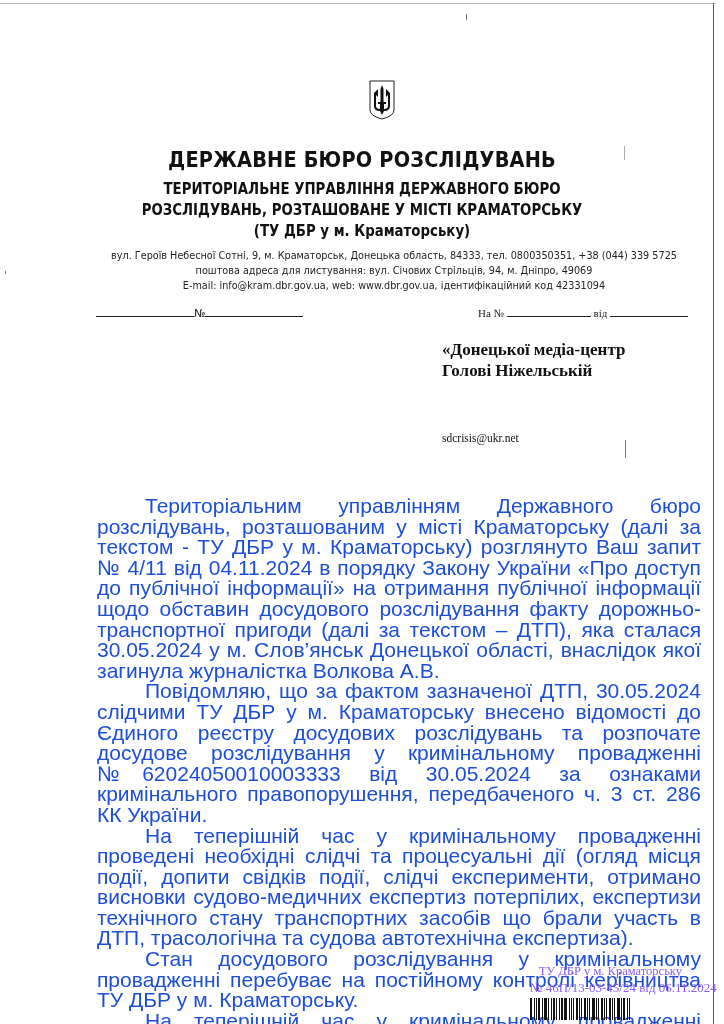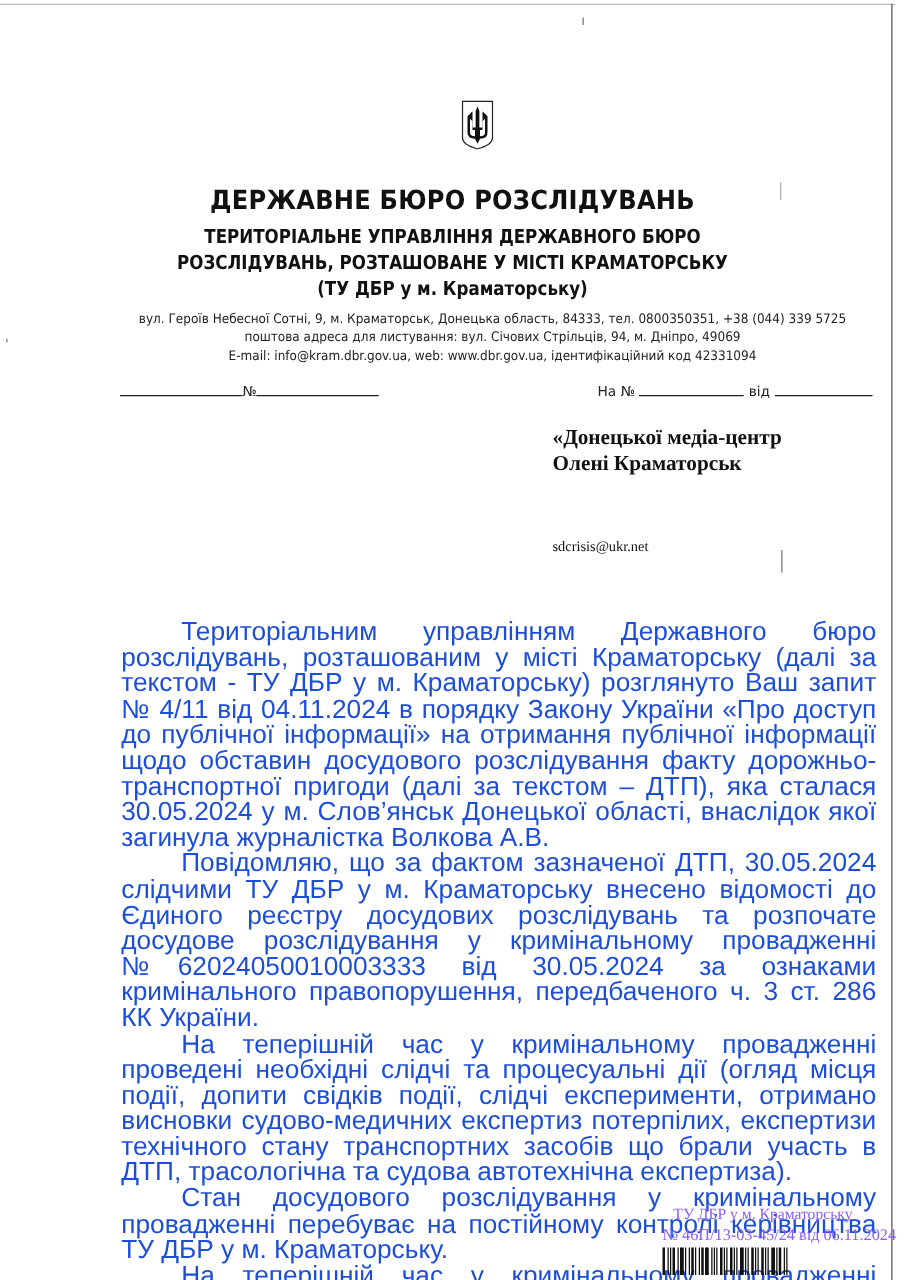--- a/index.html
+++ b/index.html
@@ -60,30 +60,30 @@
   <div class="hdr h-sub h-sub2">РОЗСЛІДУВАНЬ, РОЗТАШОВАНЕ У МІСТІ КРАМАТОРСЬКУ</div>
   <div class="hdr h-sub h-sub3">(ТУ ДБР у м. Краматорську)</div>
 
   <div class="addr addr1">вул. Героїв Небесної Сотні, 9, м. Краматорськ, Донецька область, 84333, тел. 0800350351, +38 (044) 339 5725</div>
   <div class="addr addr2">поштова адреса для листування: вул. Січових Стрільців, 94, м. Дніпро, 49069</div>
   <div class="addr addr3">E-mail: info@kram.dbr.gov.ua, web: www.dbr.gov.ua, ідентифікаційний код 42331094</div>
 
   <div class="regline" style="left:96px;">
     <span class="blank" style="width:98px;"></span><span>№</span><span class="blank" style="width:98px;"></span>
   </div>
-  <div class="regline" style="left:478px;">
+  <div class="regline" style="left:478px;font-family:Liberation Serif, serif;">
     <span>На №</span>
     <span class="blank" style="width:84px;"></span>
     <span>від</span>
     <span class="blank" style="width:78px;"></span>
   </div>
 
   <div class="addressee">
     <div>«Донецької медіа-центр</div>
-    <div>Олені Краматорськ</div>
+    <div>Голові Ніжельській</div>
   </div>
   <div class="email">sdcrisis@ukr.net</div>
 
   <div class="body-text">
     <p>Територіальним управлінням Державного бюро розслідувань, розташованим у місті Краматорську (далі за текстом - ТУ ДБР у м. Краматорську) розглянуто Ваш запит № 4/11 від 04.11.2024 в порядку Закону України «Про доступ до публічної інформації» на отримання публічної інформації щодо обставин досудового розслідування  факту дорожньо-транспортної пригоди (далі за текстом – ДТП), яка сталася 30.05.2024 у м. Слов’янськ Донецької області, внаслідок якої загинула журналістка Волкова А.В.</p>
     <p>Повідомляю, що за фактом зазначеної ДТП, 30.05.2024 слідчими ТУ ДБР у м. Краматорську внесено відомості до Єдиного реєстру досудових розслідувань та розпочате досудове розслідування у кримінальному провадженні №62024050010003333 від 30.05.2024 за ознаками кримінального правопорушення, передбаченого ч. 3 ст. 286 КК України.</p>
     <p>На теперішній час у кримінальному провадженні проведені необхідні слідчі та процесуальні дії (огляд місця події, допити свідків події, слідчі експерименти, отримано висновки судово-медичних експертиз потерпілих, експертизи технічного стану транспортних засобів що брали участь в ДТП, трасологічна та судова автотехнічна експертиза).</p>
     <p>Стан досудового розслідування у кримінальному провадженні перебуває на постійному контролі керівництва ТУ ДБР у м. Краматорську.</p>
     <p>На теперішній час у кримінальному провадженні вирішується питання щодо повідомлення винній особі про підозру.</p>
   </div>

